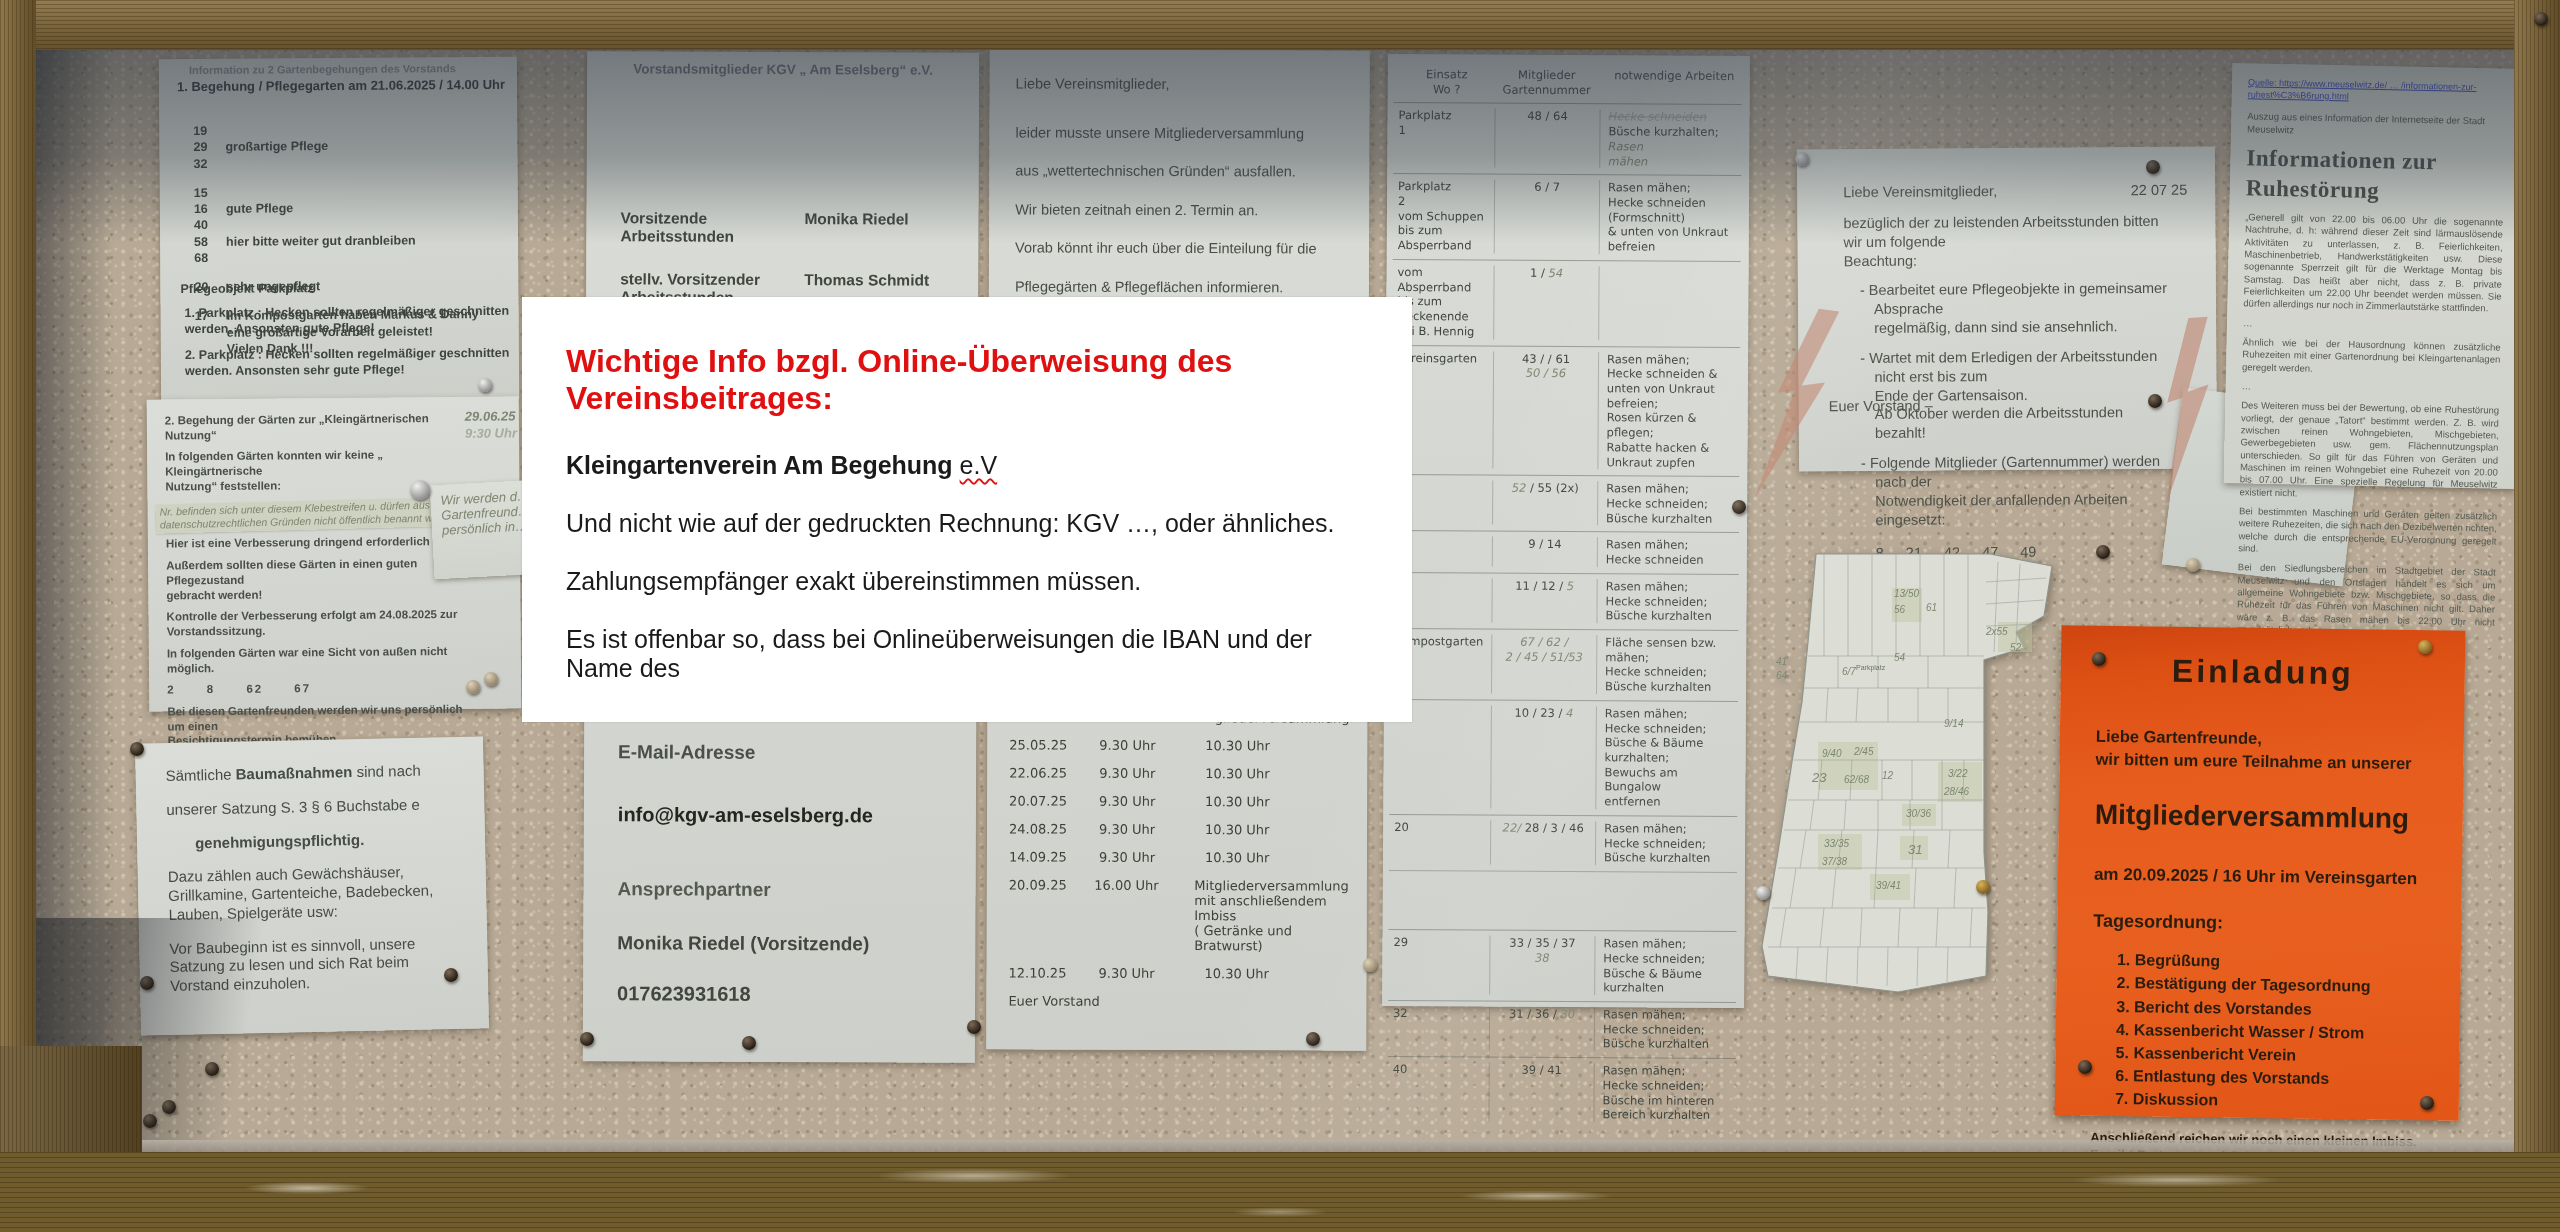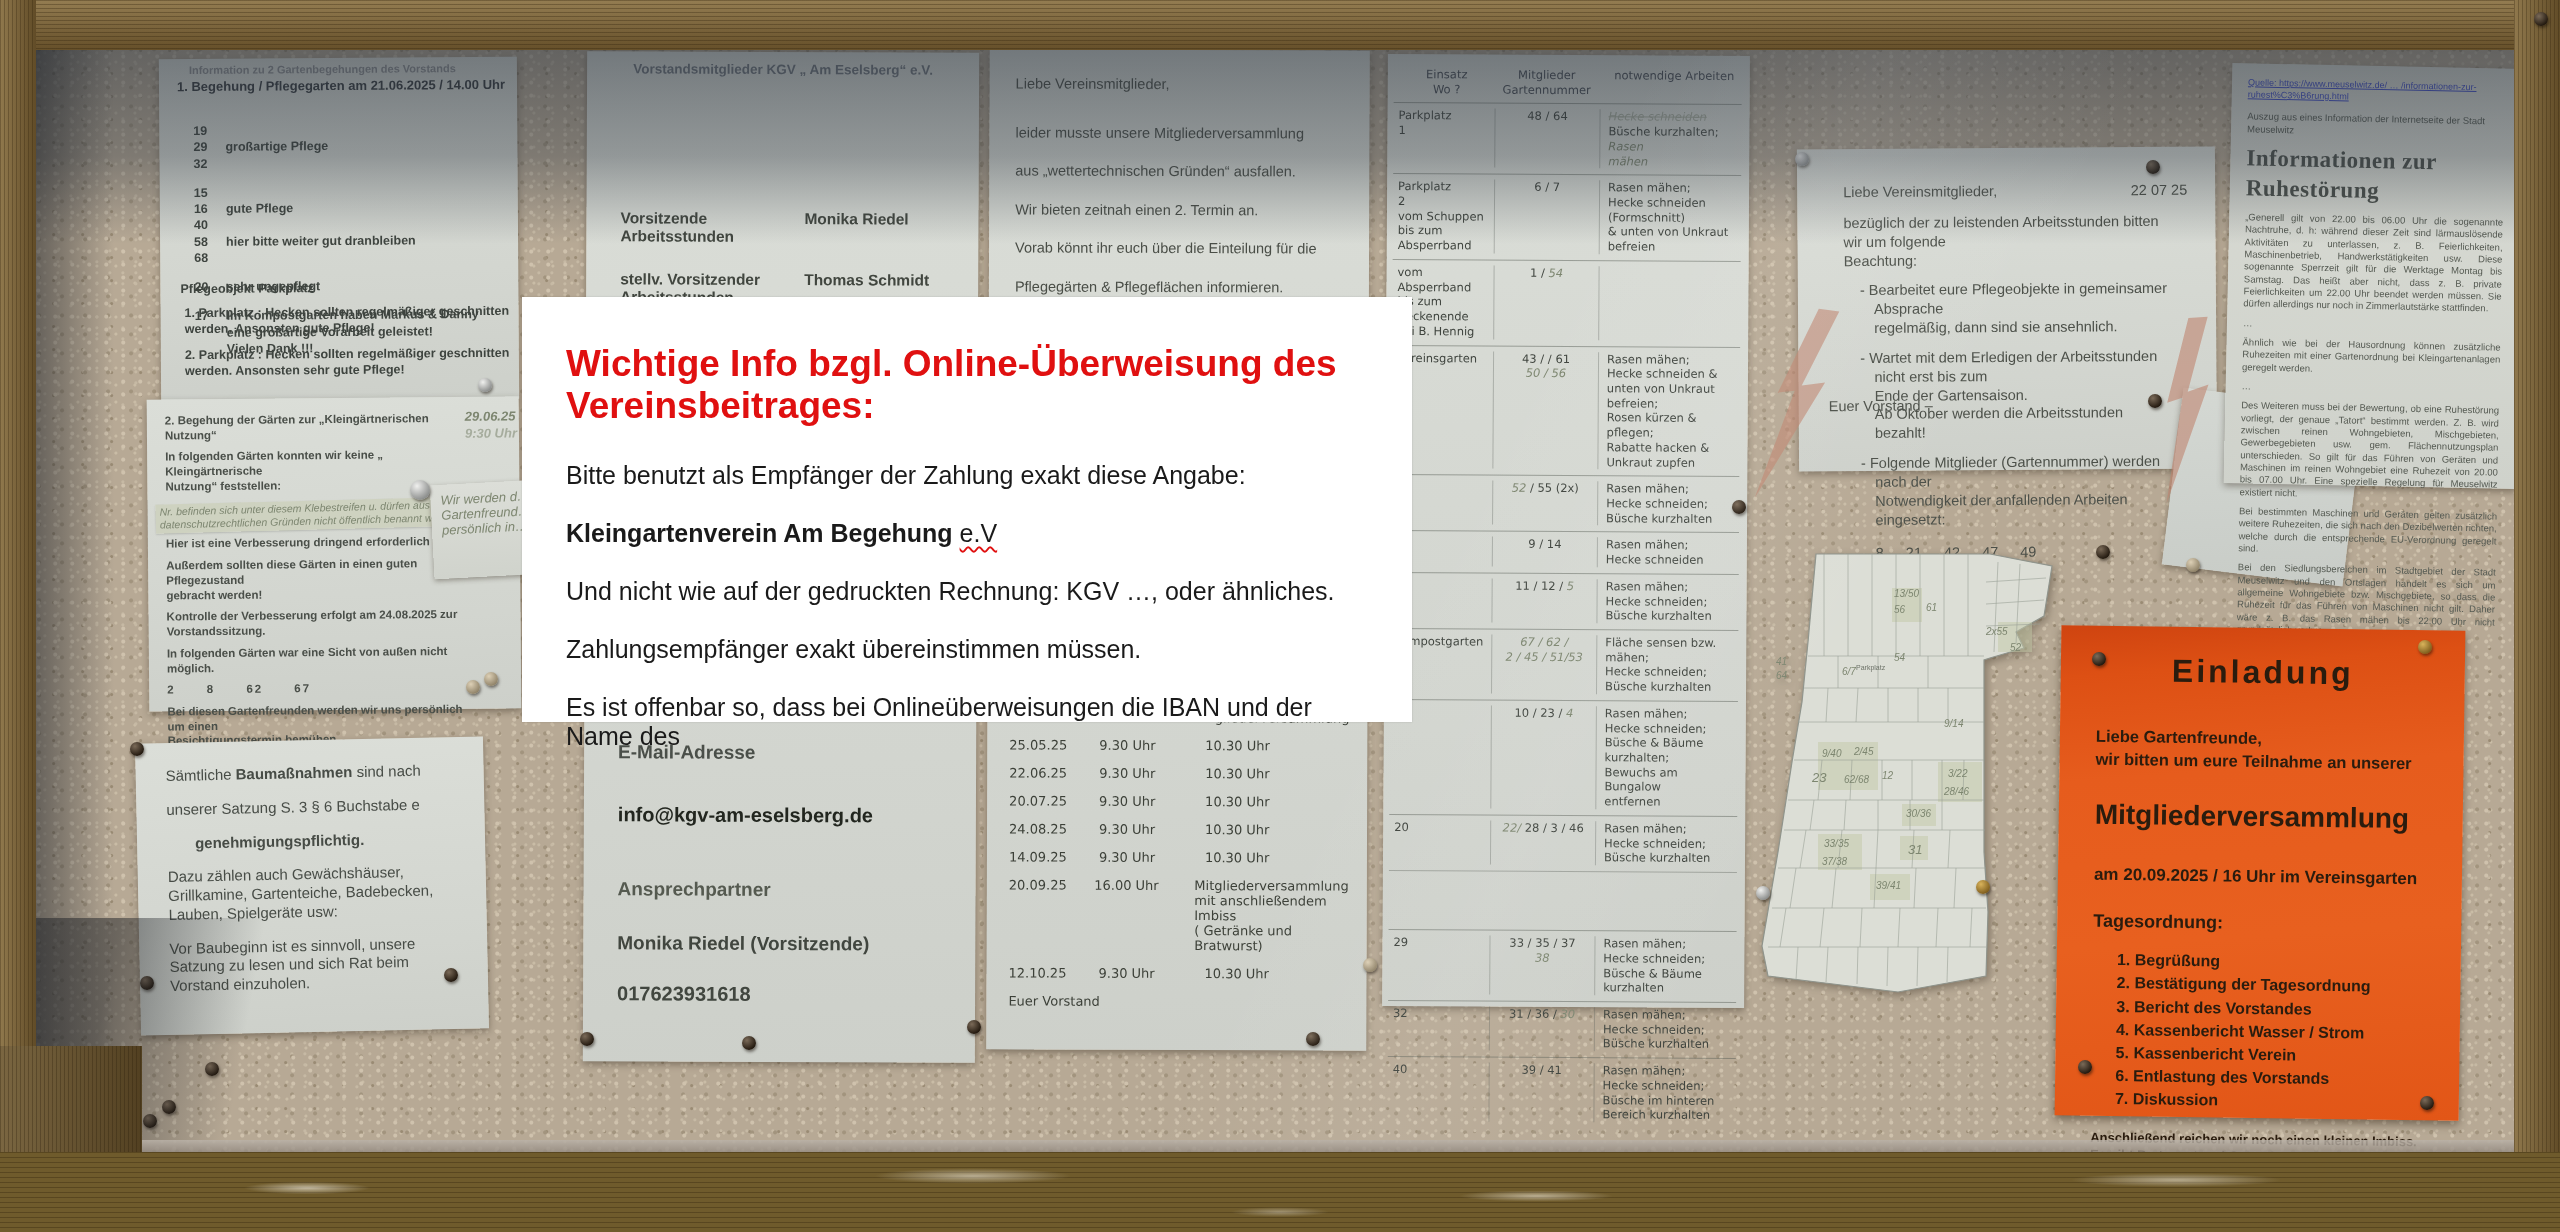--- a/index.html
+++ b/index.html
@@ -156,21 +156,21 @@
   .sheen{left:36px;top:48px;width:2478px;height:1104px;z-index:5;pointer-events:none;
     background:linear-gradient(115deg, transparent 54%, rgba(255,255,255,.06) 62%, transparent 71%);}
   .glass-top{left:36px;top:44px;width:2478px;height:6px;background:rgba(215,220,220,.35);z-index:6;}
   .glass-bot{left:36px;top:1140px;width:2478px;height:14px;z-index:6;
     background:linear-gradient(180deg, rgba(186,178,168,.85), rgba(140,130,120,.8));}
   .fr{z-index:8;}
   
   .overlay{left:522px;top:297px;width:890px;height:425px;background:#ffffff;z-index:10;
     position:absolute;padding:38px 44px;box-sizing:border-box;color:#1a1a1a;
     font-size:25px;box-shadow:0 0 2px rgba(0,0,0,.15);}
-  .overlay .hd{color:#e01010;font-weight:700;font-size:37px;margin:8px 0 34px 0;}
+  .overlay .hd{color:#e01010;font-weight:700;font-size:32px;margin:8px 0 34px 0;}
   .overlay p{margin:0 0 29px 0;}
   .overlay .b{font-weight:700;}
   .overlay .ev{font-weight:400;text-decoration:underline wavy #e01010 1.5px;text-underline-offset:4px;}
 </style>
 </head>
 <body>
 
 <div class="stage">
 
   <div class="paper p-beg1">
@@ -641,20 +641,19 @@
   <div class="abs glass-bot"></div>
 
   <div class="abs fr wood wood-h" style="left:0;top:0;width:2560px;height:50px"></div>
   <div class="abs fr wood wood-v" style="left:0;top:0;width:36px;height:1232px"></div>
   <div class="abs fr wood wood-v" style="left:2514px;top:0;width:46px;height:1232px"></div>
   <div class="abs fr wood wood-v" style="left:0;top:1046px;width:142px;height:186px;filter:brightness(.85)"></div>
   <div class="abs fr wood weathered" style="left:0;top:1152px;width:2560px;height:80px"></div>
 
   <div class="overlay">
     <div class="hd">Wichtige Info bzgl. Online-Überweisung des Vereinsbeitrages:</div>
-    <p>Bitte benutzt als Empfänger der Zahlung exakt diese Angabe:</p>
     <p><span class="b">Kleingartenverein Am Begehung </span><span class="b ev">e.V</span></p>
     <p>Und nicht wie auf der gedruckten Rechnung: KGV …, oder ähnliches.</p>
     <p>Zahlungsempfänger exakt übereinstimmen müssen.</p>
     <p>Es ist offenbar so, dass bei Onlineüberweisungen die IBAN und der Name des</p>
   </div>
 
 </div>
 
 </body></html>

